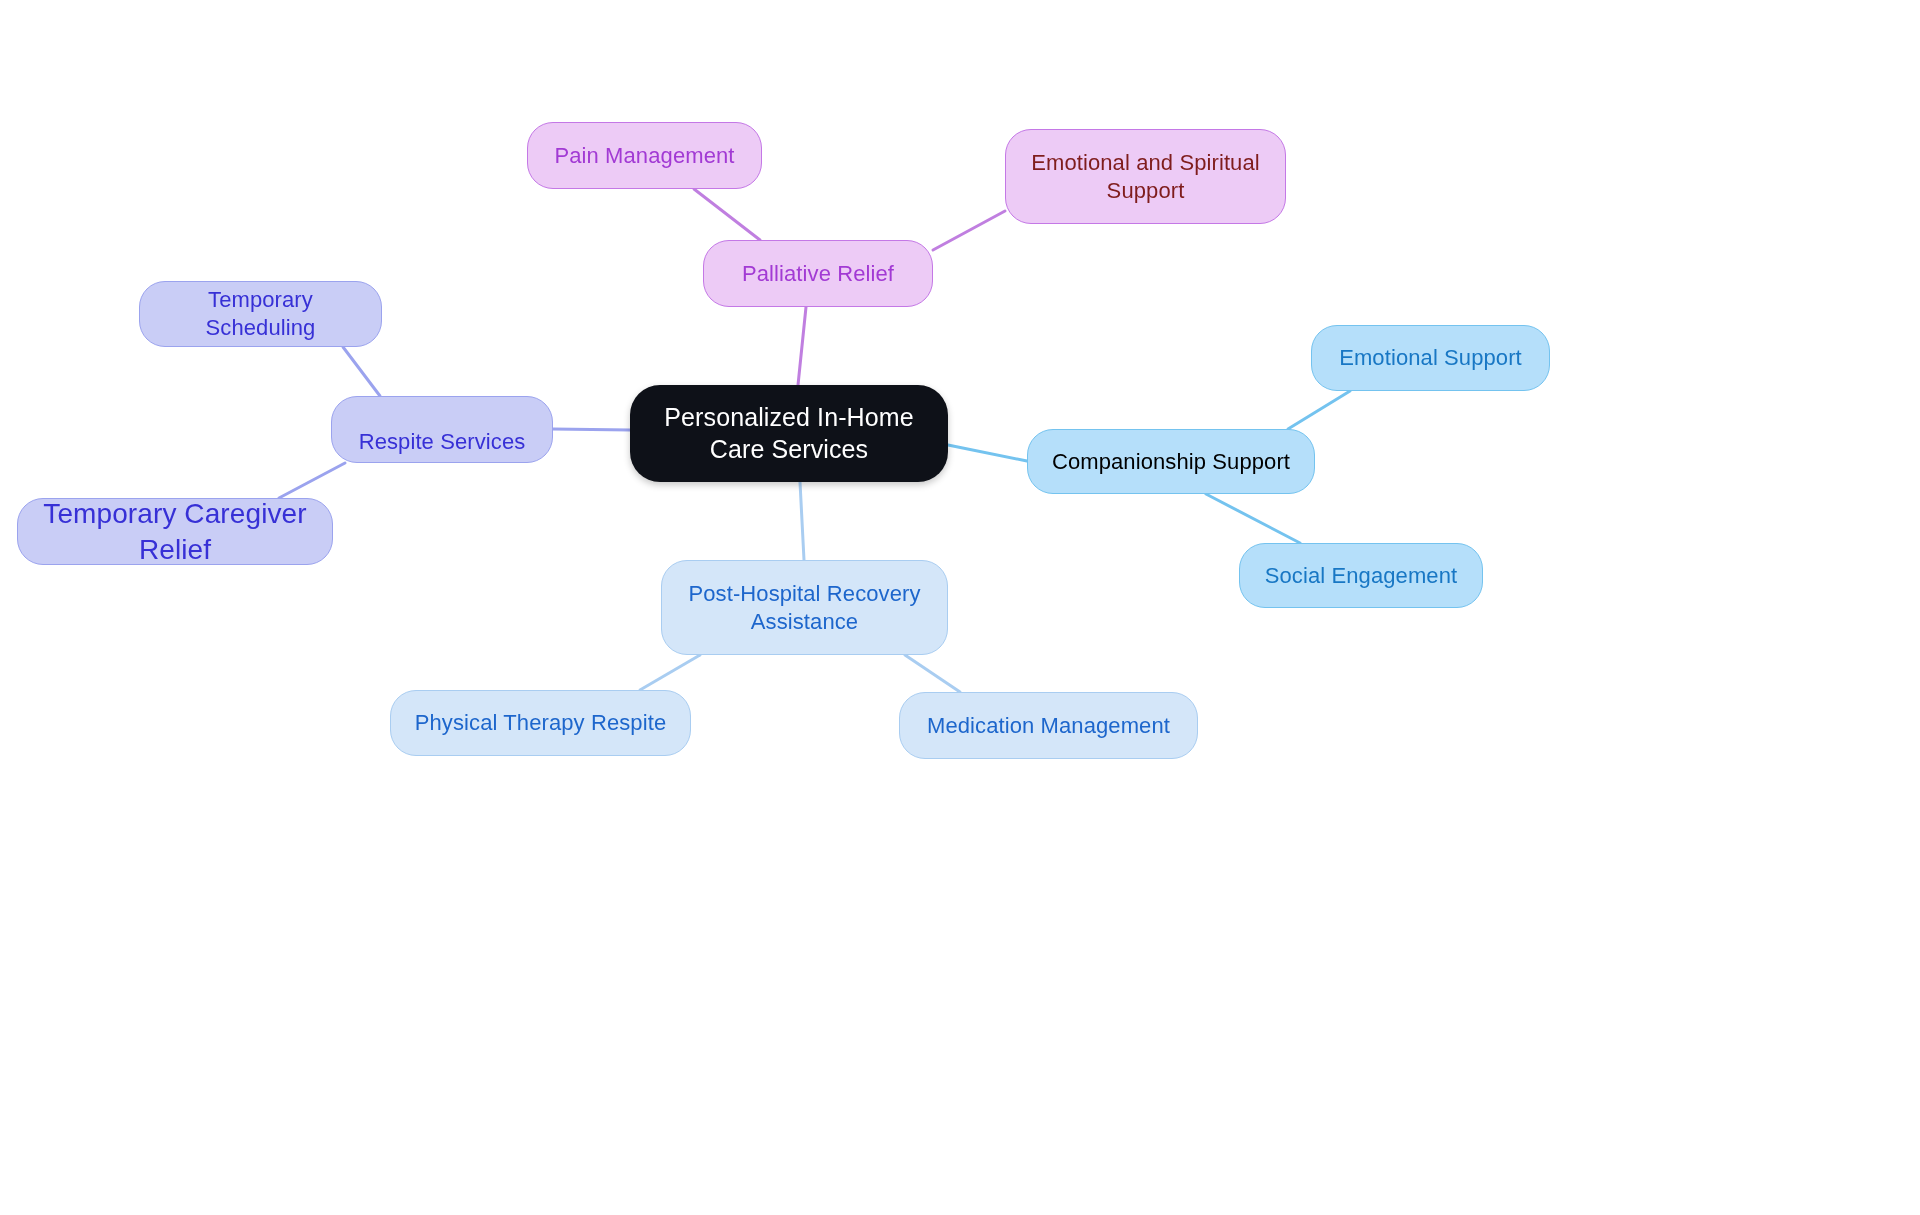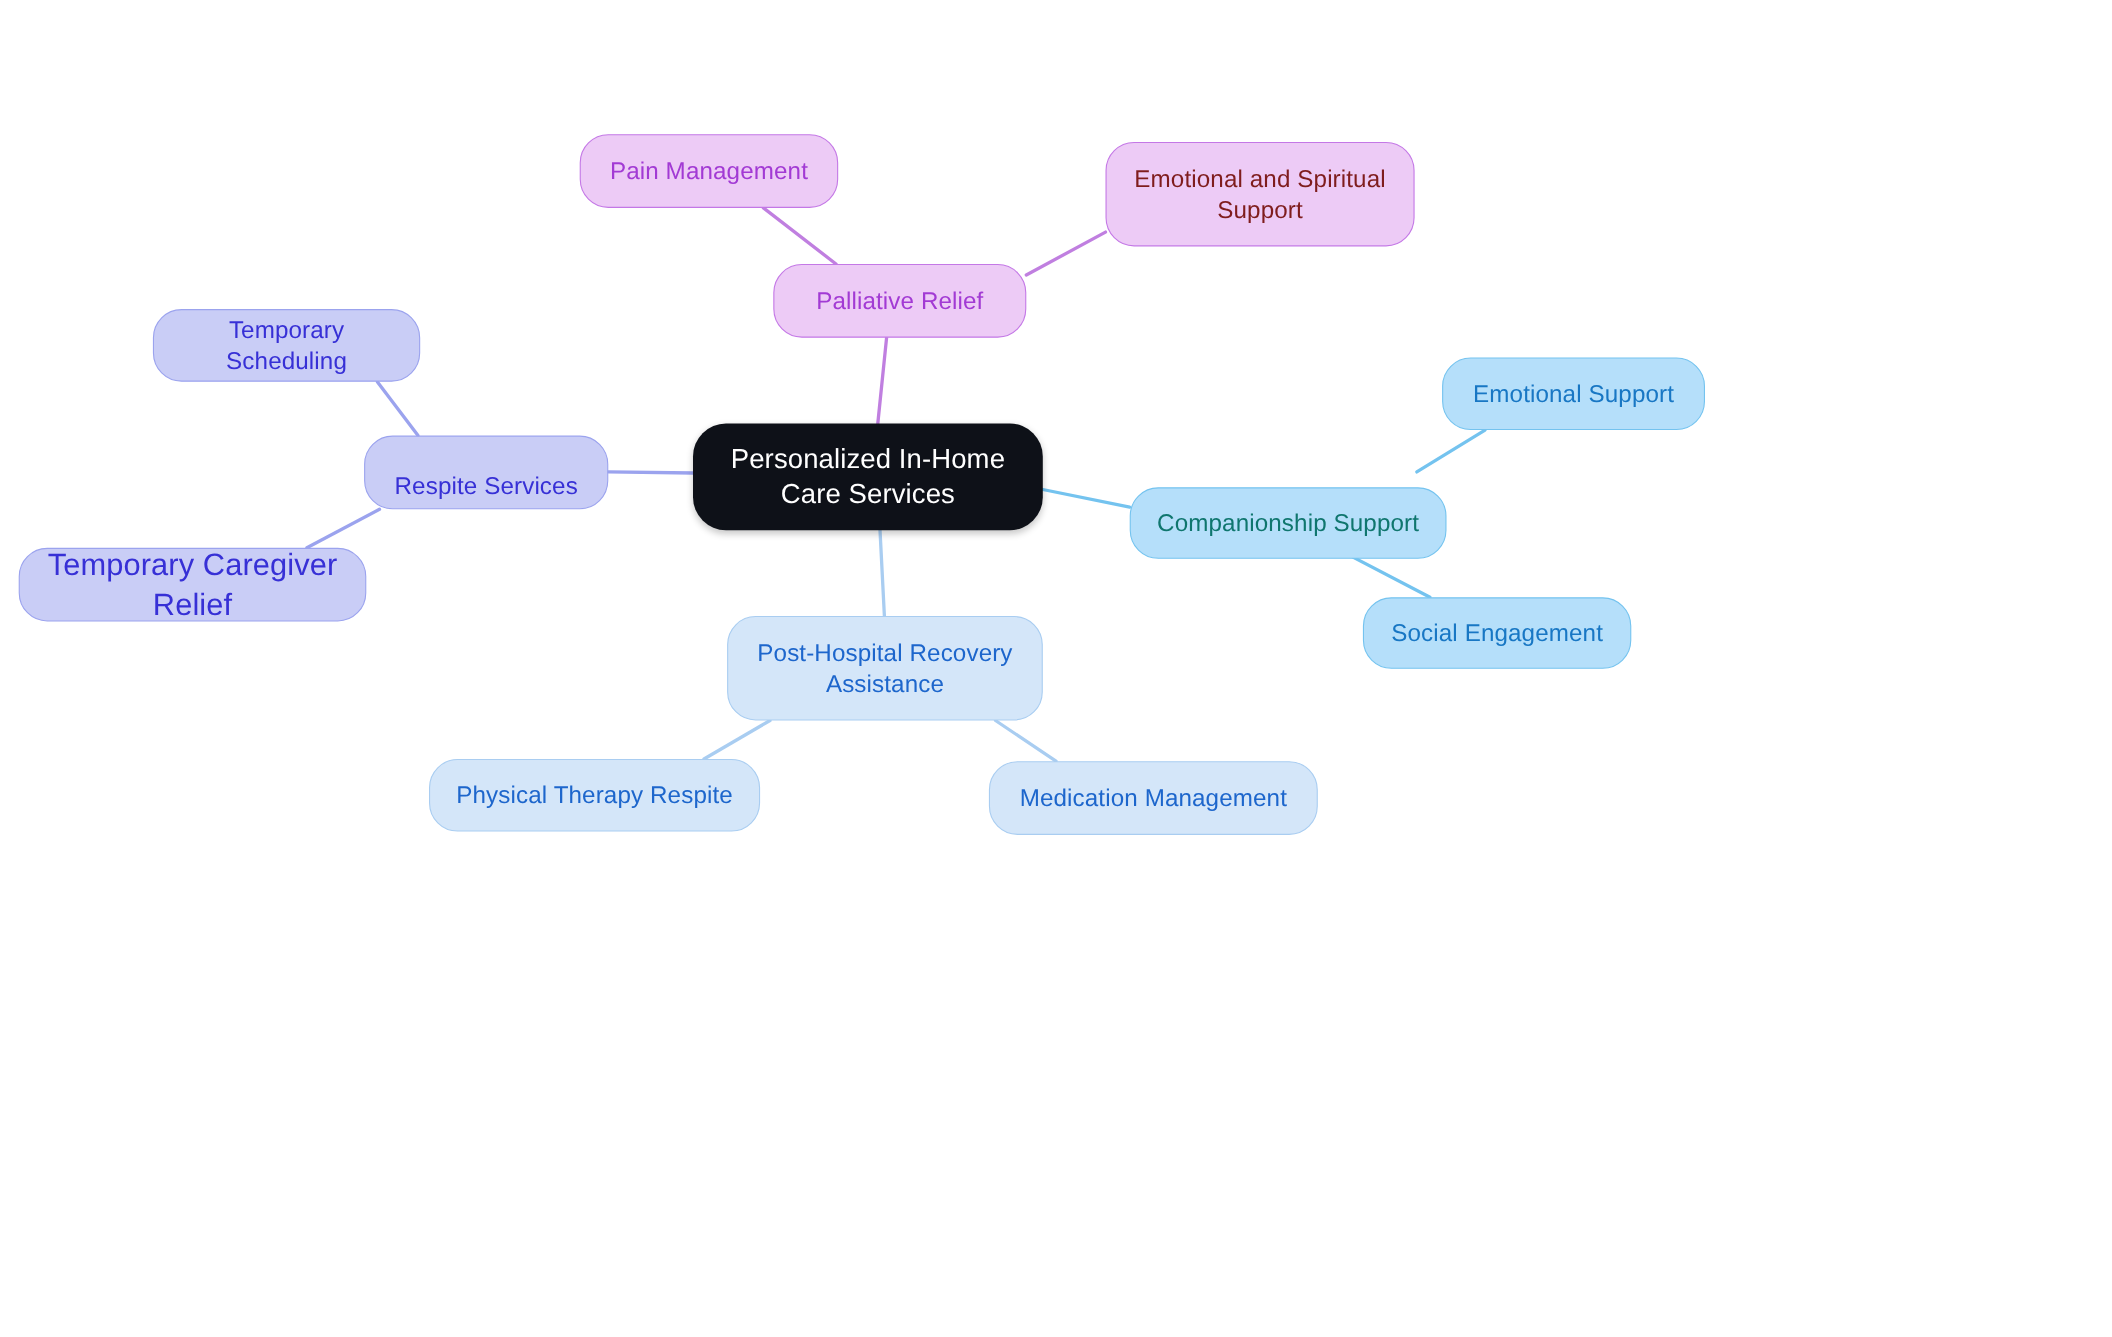--- a/index.html
+++ b/index.html
@@ -102,21 +102,21 @@
 
   <div id="node-layer">
       <div class="node root" style="left: 630px; top: 385px; width: 318px; height: 97px; background: rgb(14, 17, 24); border-color: rgb(14, 17, 24); color: rgb(255, 255, 255); font-size: 25px;"><span class="node-label">Personalized In-Home Care Services</span></div>
       <div class="node" style="left: 703px; top: 240px; width: 230px; height: 67px; background: rgb(237, 203, 246); border-color: rgb(196, 120, 230); color: rgb(162, 58, 212); font-size: 22px;"><span class="node-label">Palliative Relief</span></div>
       <div class="node" style="left: 527px; top: 122px; width: 235px; height: 67px; background: rgb(237, 203, 246); border-color: rgb(196, 120, 230); color: rgb(162, 58, 212); font-size: 22px;"><span class="node-label">Pain Management</span></div>
       <div class="node" style="left: 1005px; top: 129px; width: 281px; height: 95px; background: rgb(237, 203, 246); border-color: rgb(196, 120, 230); color: #7f1d1d; font-size: 22px;"><span class="node-label">Emotional and Spiritual
 Support</span></div>
       <div class="node" style="left: 331px; top: 396px; width: 222px; height: 67px; background: rgb(201, 205, 246); border-color: rgb(155, 163, 238); color: rgb(55, 48, 214); font-size: 22px; align-items: flex-end;"><span class="node-label">Respite Services</span></div>
       <div class="node" style="left: 139px; top: 281px; width: 243px; height: 66px; background: rgb(201, 205, 246); border-color: rgb(155, 163, 238); color: rgb(55, 48, 214); font-size: 22px;"><span class="node-label">Temporary Scheduling</span></div>
       <div class="node" style="left: 17px; top: 498px; width: 316px; height: 67px; background: rgb(201, 205, 246); border-color: rgb(155, 163, 238); color: rgb(55, 48, 214); font-size: 28px;"><span class="node-label">Temporary Caregiver Relief</span></div>
-      <div class="node" style="left: 1027px; top: 443px; width: 288px; height: 65px; background: rgb(181, 223, 250); border-color: rgb(116, 195, 239); color: #0f766e; font-size: 22px;"><span class="node-label">Companionship Support</span></div>
+      <div class="node" style="left: 1027px; top: 429px; width: 288px; height: 65px; background: rgb(181, 223, 250); border-color: rgb(116, 195, 239); color: #000000; font-size: 22px;"><span class="node-label">Companionship Support</span></div>
       <div class="node" style="left: 1311px; top: 325px; width: 239px; height: 66px; background: rgb(181, 223, 250); border-color: rgb(116, 195, 239); color: rgb(24, 119, 196); font-size: 22px;"><span class="node-label">Emotional Support</span></div>
       <div class="node" style="left: 1239px; top: 543px; width: 244px; height: 65px; background: rgb(181, 223, 250); border-color: rgb(116, 195, 239); color: rgb(24, 119, 196); font-size: 22px;"><span class="node-label">Social Engagement</span></div>
       <div class="node" style="left: 661px; top: 560px; width: 287px; height: 95px; background: rgb(212, 230, 249); border-color: rgb(169, 205, 241); color: rgb(29, 102, 204); font-size: 22px;"><span class="node-label">Post-Hospital Recovery
 Assistance</span></div>
       <div class="node" style="left: 390px; top: 690px; width: 301px; height: 66px; background: rgb(212, 230, 249); border-color: rgb(169, 205, 241); color: rgb(29, 102, 204); font-size: 22px;"><span class="node-label">Physical Therapy Respite</span></div>
       <div class="node" style="left: 899px; top: 692px; width: 299px; height: 67px; background: rgb(212, 230, 249); border-color: rgb(169, 205, 241); color: rgb(29, 102, 204); font-size: 22px;"><span class="node-label">Medication Management</span></div>
     </div>
 
 
 </div>

